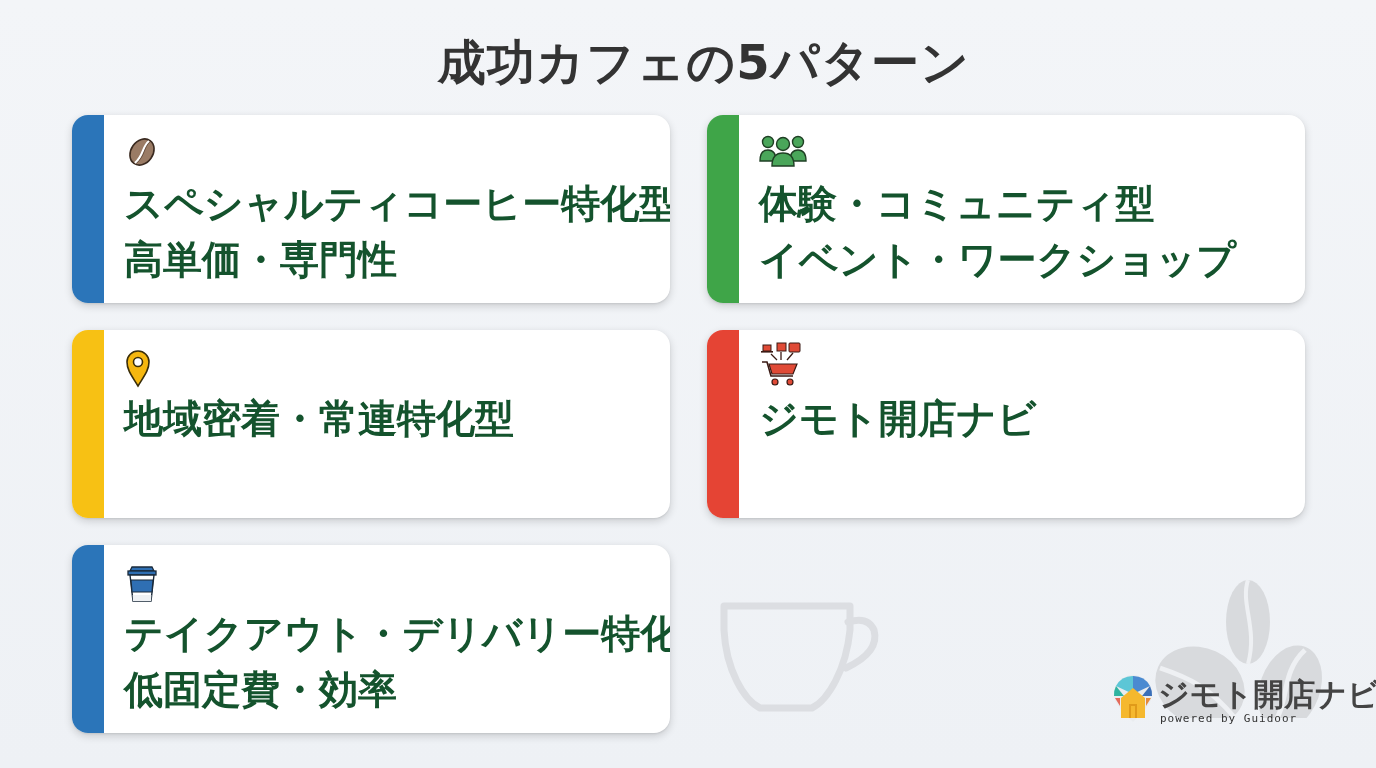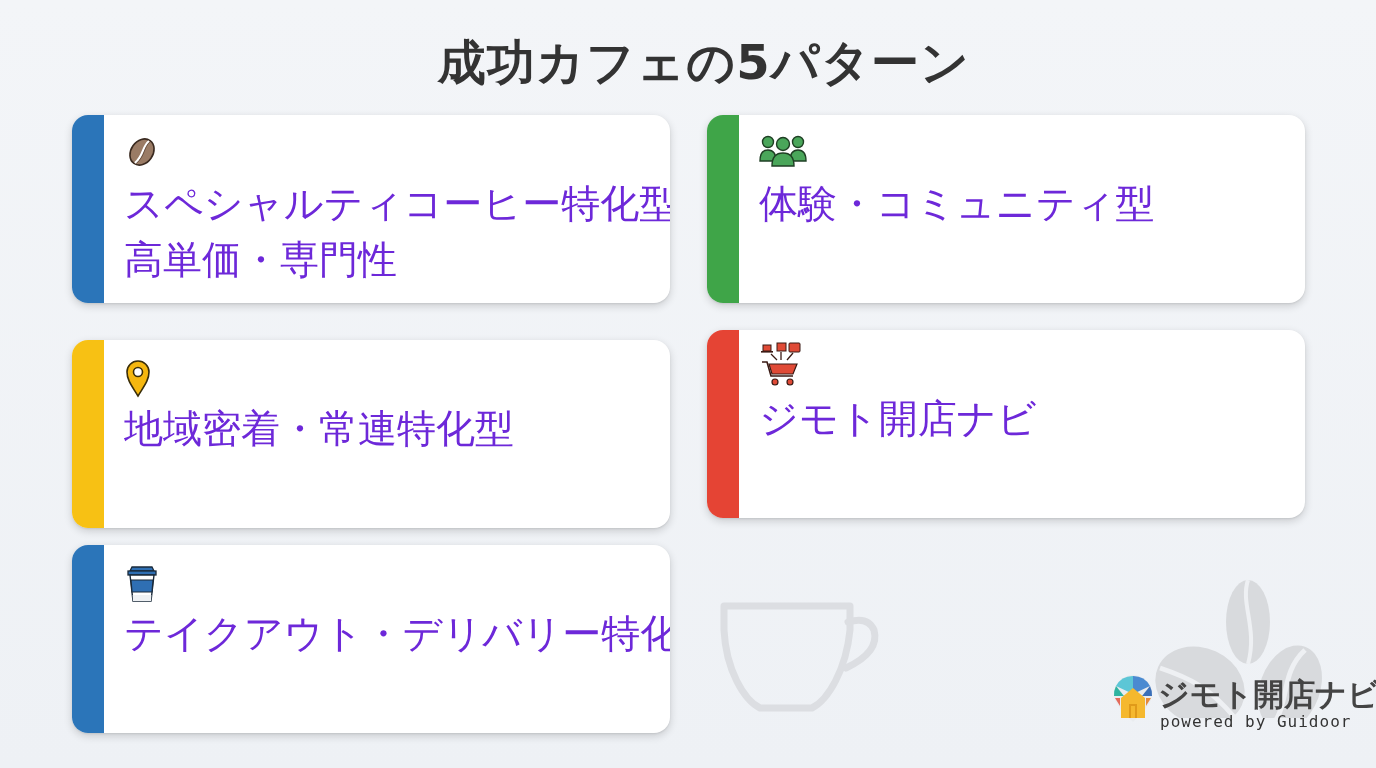--- a/index.html
+++ b/index.html
@@ -29,39 +29,39 @@
     overflow: hidden;
   }
   .card .accent {
     position: absolute; left: 0; top: 0; bottom: 0; width: 32px;
   }
   .card .icon {
     position: absolute; left: 52px; top: 18px; width: 40px; height: 38px;
   }
   .card .line1, .card .line2 {
     position: absolute; left: 52px;
-    font-size: 39px; font-weight: normal; color: #6d28d9;
+    font-size: 39px; font-weight: bold; color: #14532d;
     white-space: nowrap; line-height: 46px;
     letter-spacing: 0px;
   }
   .card .line1 { top: 66px; }
   .card .line2 { top: 122px; text-align: right; }
   .deco { position: absolute; }
   .logo {
     position: absolute; left: 1112px; top: 672px; width: 256px; height: 56px;
   }
   .logo-text {
     position: absolute; left: 46px; top: 2px;
     font-size: 31px; font-weight: bold; color: #444;
     white-space: nowrap; letter-spacing: 0px;
   }
   .logo-sub {
     position: absolute; left: 48px; top: 40px;
     font-family: "DejaVu Sans Mono", "Liberation Mono", monospace;
-    font-size: 16px; color: #333; letter-spacing: 1px; white-space: nowrap;
+    font-size: 11px; color: #333; letter-spacing: 1px; white-space: nowrap;
   }
 </style>
 </head>
 <body>
 
 <div class="title">成功カフェの5パターン</div>
 
 <div class="card" style="left:72px; top:115px;">
   <div class="accent" style="background:#2b75b9;"></div>
   <div class="icon">
@@ -81,23 +81,24 @@
     <svg width="48" height="38" viewBox="0 0 48 38">
       <circle cx="9" cy="9" r="5.5" fill="#4aa65a" stroke="#1f3f24" stroke-width="1.4"></circle>
       <circle cx="39" cy="9" r="5.5" fill="#4aa65a" stroke="#1f3f24" stroke-width="1.4"></circle>
       <path d="M1 28 Q1 17 9 17 Q17 17 17 28 Z" fill="#4aa65a" stroke="#1f3f24" stroke-width="1.4"></path>
       <path d="M31 28 Q31 17 39 17 Q47 17 47 28 Z" fill="#4aa65a" stroke="#1f3f24" stroke-width="1.4"></path>
       <circle cx="24" cy="11" r="6.5" fill="#4aa65a" stroke="#1f3f24" stroke-width="1.4"></circle>
       <path d="M13 33 Q13 20 24 20 Q35 20 35 33 Z" fill="#4aa65a" stroke="#1f3f24" stroke-width="1.4"></path>
     </svg>
   </div>
   <div class="line1">体験・コミュニティ型</div>
+  <div class="line2">イベント・ワークショップ</div>
 </div>
 
-<div class="card" style="left:72px; top:330px;margin-top:10px;">
+<div class="card" style="left:72px; top:330px;">
   <div class="accent" style="background:#f7c114;"></div>
   <div class="icon">
     <svg width="40" height="40" viewBox="0 0 40 40">
       <path d="M14 38 C 8 28, 3 22, 3 14 A 11 11 0 0 1 25 14 C 25 22, 20 28, 14 38 Z" fill="#f5b70f" stroke="#3a2e0a" stroke-width="1.6"></path>
       <circle cx="14" cy="14" r="4.5" fill="#ffffff" stroke="#3a2e0a" stroke-width="1.6"></circle>
     </svg>
   </div>
   <div class="line1">地域密着・常連特化型</div>
 </div>
 
@@ -126,20 +127,21 @@
   <div class="icon">
     <svg width="40" height="44" viewBox="0 0 40 44" style="margin-top:-4px;">
       <path d="M6 12 L8 8 L28 8 L30 12 Z" fill="#2f6fb3" stroke="#1a2a3a" stroke-width="1.3"></path>
       <rect x="4" y="12" width="28" height="4" fill="#2f6fb3" stroke="#1a2a3a" stroke-width="1.3"></rect>
       <path d="M6 16 L30 16 L27 42 L9 42 Z" fill="#ffffff" stroke="#1a2a3a" stroke-width="1.4"></path>
       <path d="M7 21 L29 21 L28 33 L8 33 Z" fill="#2f6fb3" stroke="#1a2a3a" stroke-width="1.2"></path>
       <path d="M8.6 36 L27.4 36 L27 42 L9 42 Z" fill="#eef1f4"></path>
     </svg>
   </div>
   <div class="line1">テイクアウト・デリバリー特化型</div>
+  <div class="line2">低固定費・効率</div>
 </div>
 
 <div class="deco" style="left:716px; top:600px;">
   <svg width="200" height="120" viewBox="0 0 200 120">
     <path d="M8 6 L134 6 L134 30 C 130 70, 112 100, 96 108 L 44 108 C 28 100, 10 70, 8 30 Z" fill="none" stroke="#dcdee2" stroke-width="7" stroke-linejoin="round"></path>
     <path d="M132 22 Q 152 16 158 30 Q 164 52 130 68" fill="none" stroke="#dcdee2" stroke-width="7" stroke-linecap="round"></path>
   </svg>
 </div>
 
 <div class="deco" style="left:1140px; top:568px;">

